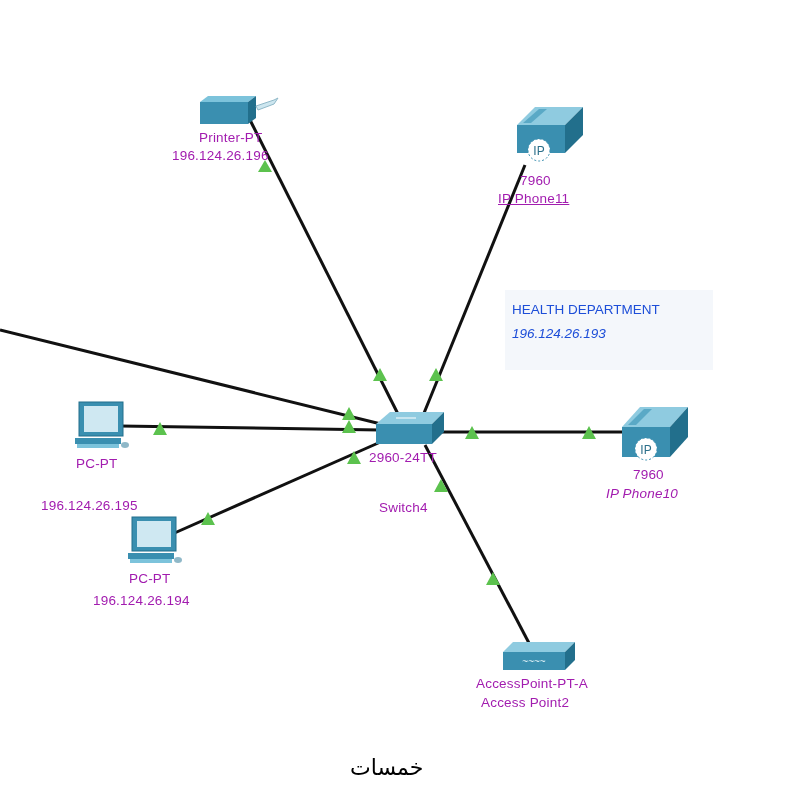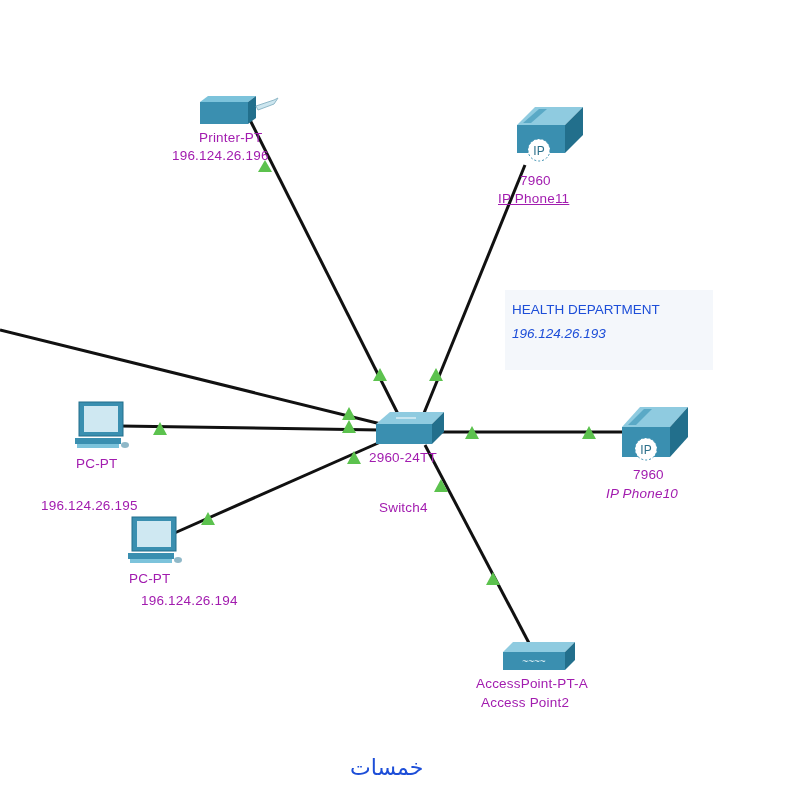--- a/index.html
+++ b/index.html
@@ -4,21 +4,21 @@
   <style>
     html, body { margin: 0; padding: 0; background: #ffffff; }
     body { width: 806px; height: 800px; position: relative; overflow: hidden;
            font-family: "Liberation Sans", sans-serif; }
     #canvas { position: absolute; left: 0; top: 0; width: 806px; height: 800px; }
     .lbl { position: absolute; font-size: 13.5px; color: #a21caf; text-align: center;
            white-space: nowrap; line-height: 17px; letter-spacing: 0.2px; }
     .note { position: absolute; left: 505px; top: 290px; width: 208px; height: 80px;
             background: #f4f7fb; }
     .note .t { position: absolute; left: 7px; font-size: 13.5px; color: #1d4ed8; white-space: nowrap; }
-    .wm { position: absolute; left: 350px; top: 755px; font-size: 22px; color: #1d4ed8;
+    .wm { position: absolute; left: 350px; top: 755px; font-size: 22px; color: #000000;
           font-family: "DejaVu Sans", sans-serif; }
   </style>
 </head>
 <body>
 
 <svg id="canvas" width="806" height="800" viewBox="0 0 806 800">
 
   <g id="links">
     <line x1="400" y1="418" x2="245" y2="110" stroke="#111" stroke-width="3"></line>
     <line x1="422" y1="418" x2="525" y2="165" stroke="#111" stroke-width="3"></line>
@@ -114,18 +114,18 @@
 <div class="lbl" style="left:369px;top:449px;">2960-24TT</div>
 <div class="lbl" style="left:379px;top:468px;margin-top:31px;">Switch4</div>
 
 <div class="lbl" style="left:633px;top:466px;">7960</div>
 <div class="lbl" style="left:606px;top:485px;font-style:italic;">IP Phone10</div>
 
 <div class="lbl" style="left:76px;top:455px;">PC-PT</div>
 <div class="lbl" style="left:41px;top:475px;margin-top:22px;">196.124.26.195</div>
 
 <div class="lbl" style="left:129px;top:570px;">PC-PT</div>
-<div class="lbl" style="left:93px;top:592px;margin-left:48px;">196.124.26.194</div>
+<div class="lbl" style="left:93px;top:592px;">196.124.26.194</div>
 
 <div class="lbl" style="left:476px;top:675px;">AccessPoint-PT-A</div>
 <div class="lbl" style="left:481px;top:694px;">Access Point2</div>
 
 <div class="wm">خمسات</div>
 
 </body></html>

